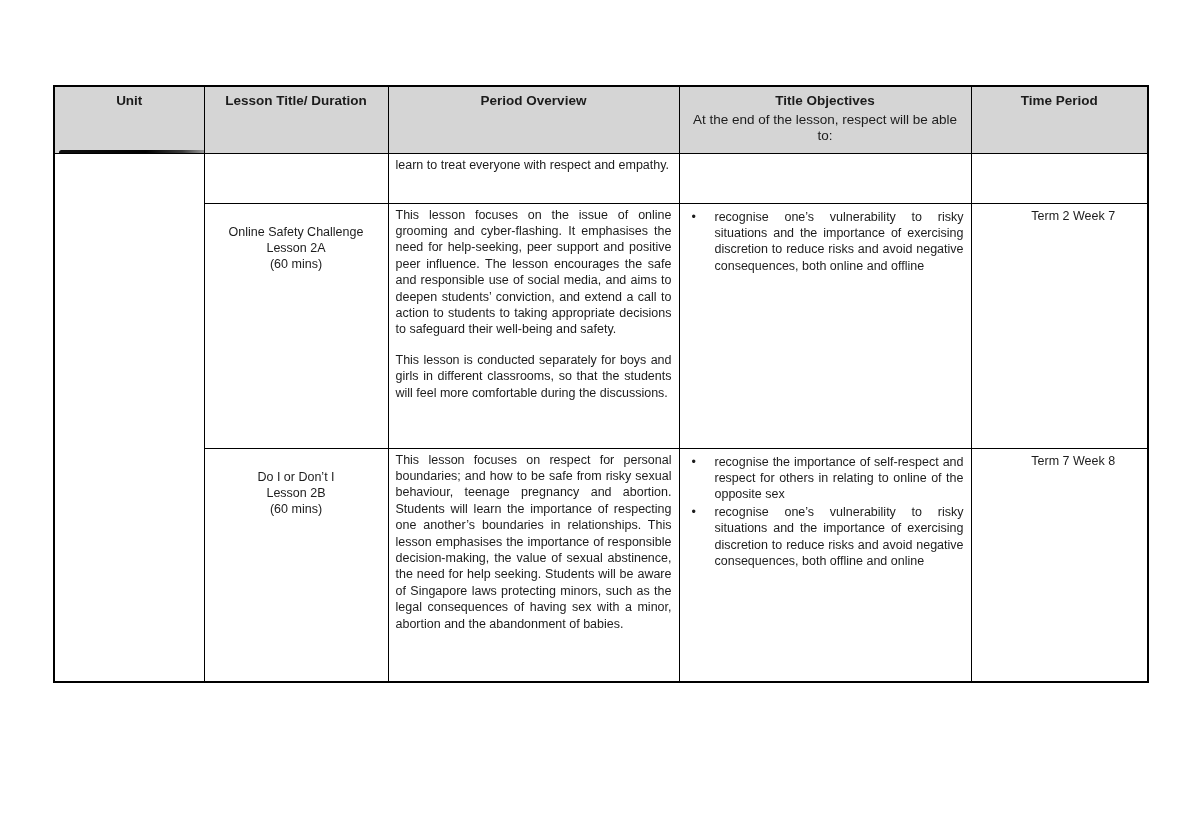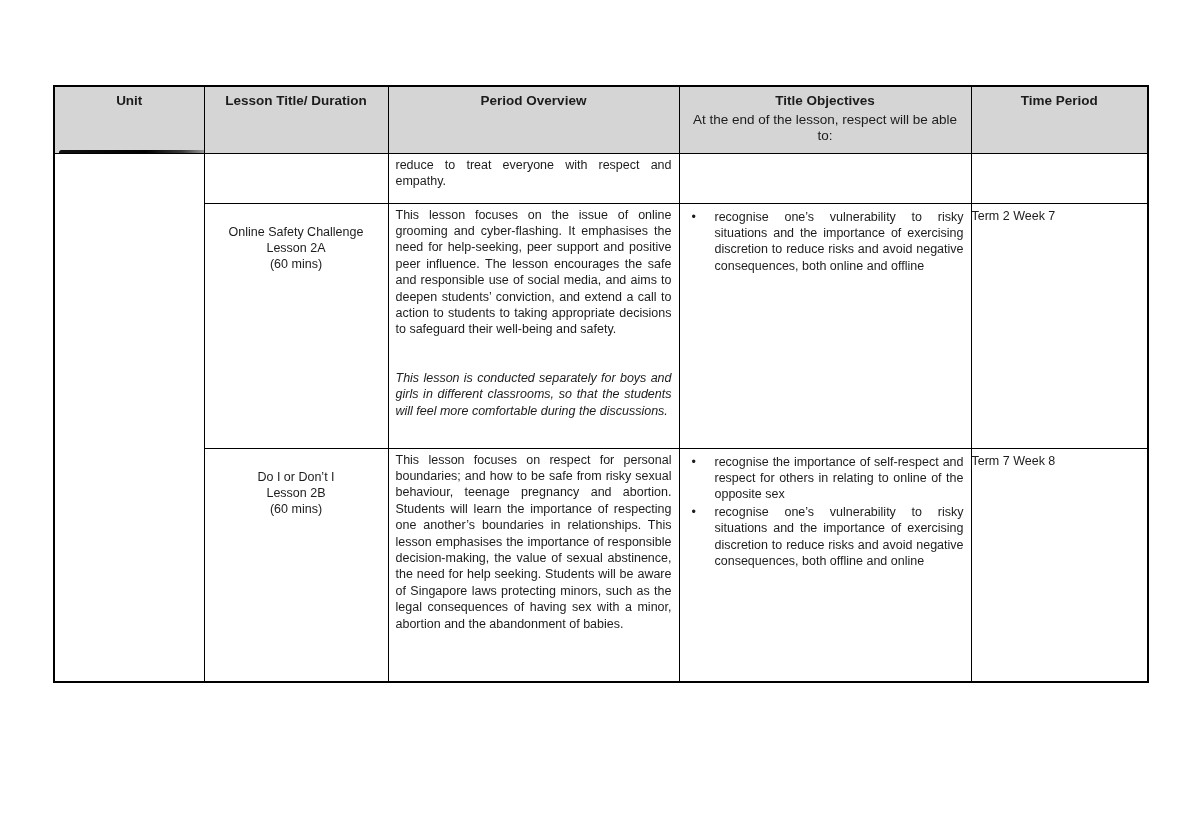--- a/index.html
+++ b/index.html
@@ -54,28 +54,28 @@
   tr.row-2 { height: 245px; }
   tr.row-3 { height: 234px; }
 
   td.unit-cell { background: #ffffff; }
 
   td.title-cell { text-align: center; padding: 20px 4px 0 4px; }
   .title-line { line-height: 16.4px; }
 
   td.overview-cell { padding: 3px 7px 0 7px; }
   td.overview-cell p { text-align: justify; }
-  p.italic-para { font-style: italic; margin-top: 32px; }
+  p.italic-para { margin-top: 14px; }
 
   td.objectives-cell { padding: 5px 7px 0 6px; }
   .bullet-item { display: flex; margin-bottom: 1px; }
   .bullet-glyph { width: 12px; flex: 0 0 12px; margin-left: 6px; margin-right: 11px; font-size: 12.5px; }
   .bullet-text { flex: 1 1 auto; text-align: justify; }
 
-  td.time-cell { padding-top: 4px; }
+  td.time-cell { text-align: center; padding-top: 4px; padding-left: 28px; }
 
   
   .smudge {
     position: absolute;
     left: 4px; top: 63px;
     width: 158px; height: 5px;
     background: linear-gradient(90deg, #111 0%, #000 55%, #3a3a3a 78%, #9a9a9a 92%, #b5b5b5 100%);
     border-radius: 3px;
   }
 </style>
@@ -111,21 +111,21 @@
         </th>
         <th>
           <span>Time Period</span>
         </th>
       </tr>
 
       <tr class="row-partial">
         <td class="unit-cell" rowspan="3"></td>
         <td class="title-cell"></td>
         <td class="overview-cell">
-          <p>reduce to treat everyone with respect and empathy.</p>
+          <p>learn to treat everyone with respect and empathy.</p>
         </td>
         <td class="objectives-cell"></td>
         <td class="time-cell"></td>
       </tr>
 
       <tr class="row-2">
         <td class="title-cell">
           <div class="title-line">Online Safety Challenge</div>
           <div class="title-line">Lesson 2A</div>
           <div class="title-line">(60 mins)</div>

